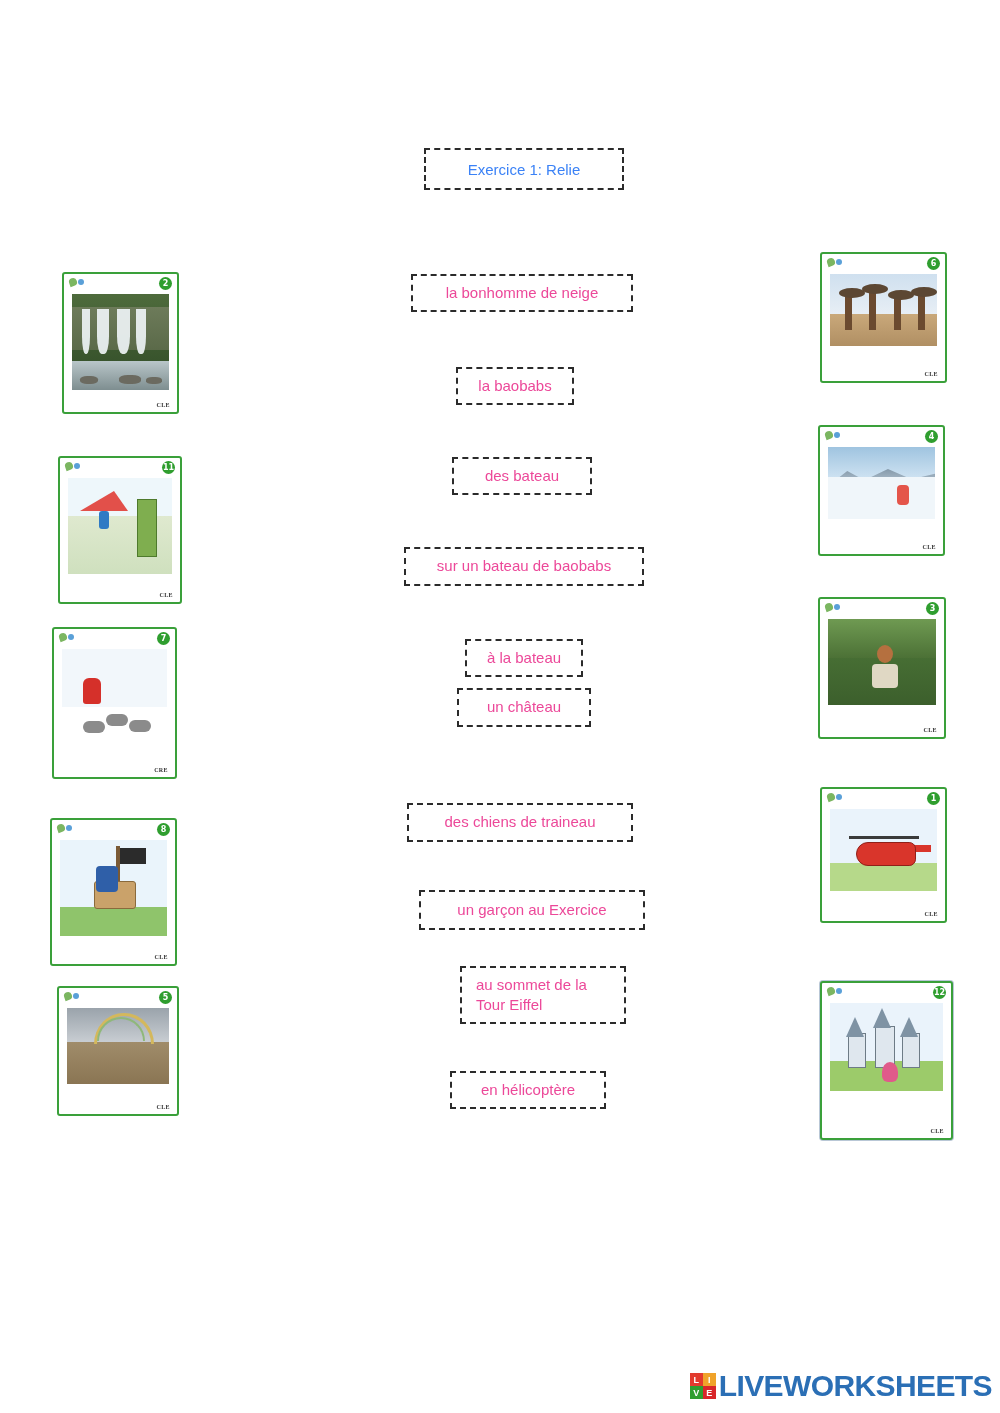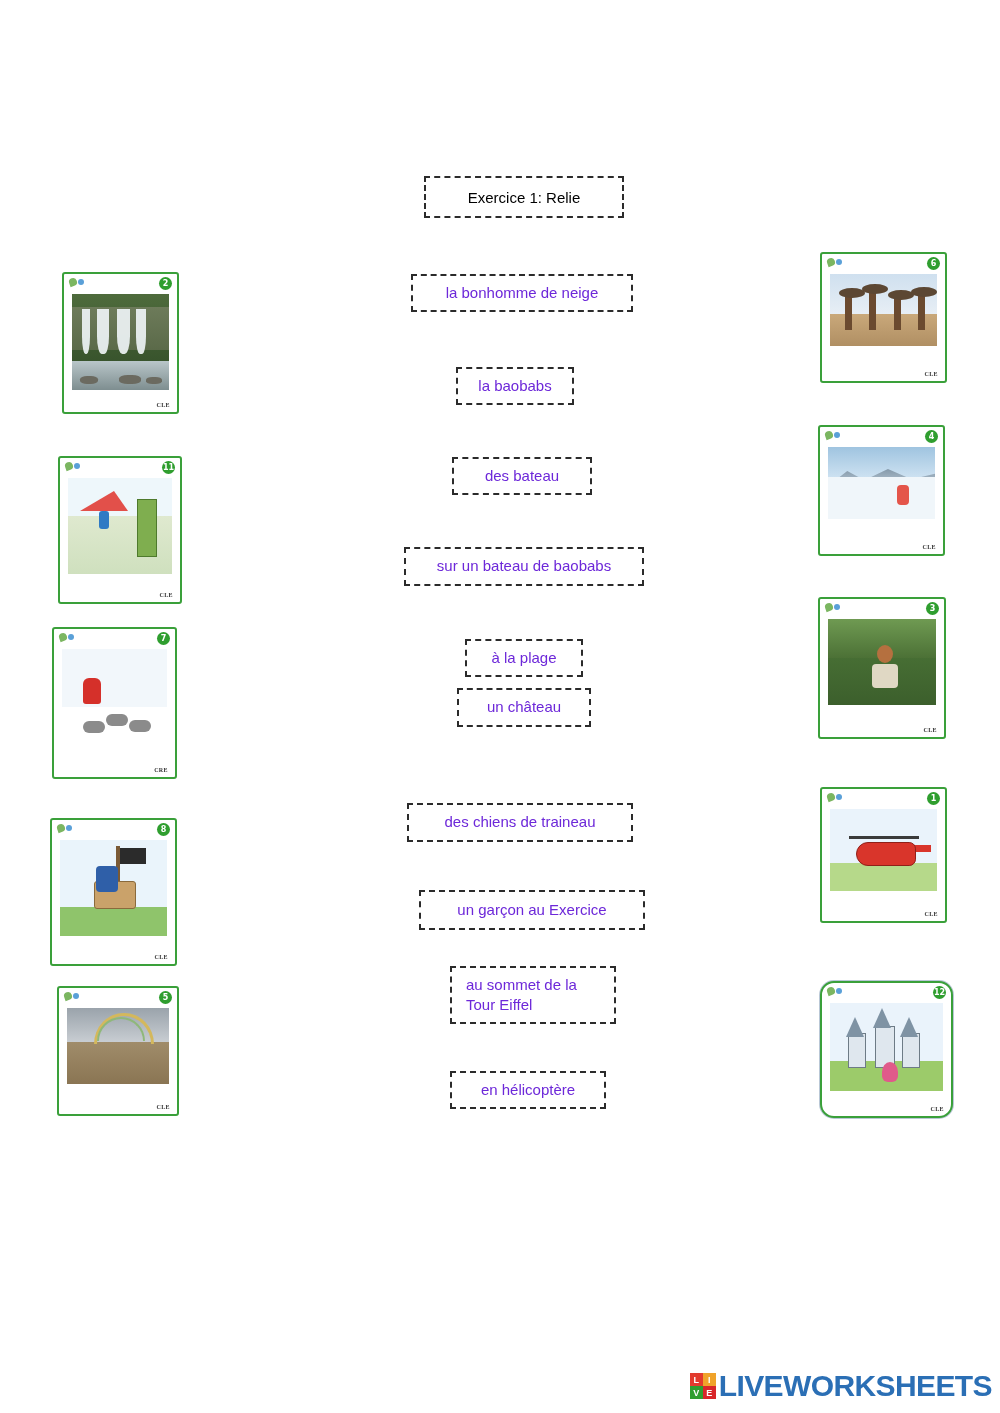--- a/index.html
+++ b/index.html
@@ -13,44 +13,44 @@
     position: relative;
     font-family: "Liberation Sans", sans-serif;
     color: #1a1a1a;
     overflow: hidden;
   }
 
   
   .title-box {
     position: absolute;
     left: 424px;
-    top: 176px;
+    top: 148px;
     width: 196px;
     height: 38px;
     border: 2px dashed #2b2b2b;
     display: flex;
     align-items: center;
     justify-content: center;
     font-size: 15px;
-    color: #000000;
+    color: #3b82f6;
     background: #fff;
   }
 
   
   .word-box {
     position: absolute;
     border: 2px dashed #2b2b2b;
     background: #fff;
     display: flex;
     align-items: center;
     justify-content: center;
     text-align: center;
     font-size: 15px;
     line-height: 1.35;
-    color: #6d28d9;
+    color: #ec4899;
     box-sizing: border-box;
     padding: 2px 6px;
   }
 
   
   .card {
     position: absolute;
     box-sizing: border-box;
     background: #ffffff;
     border: 2px solid #3aa03a;
@@ -430,21 +430,21 @@
       <div class="hl-sky"></div>
       <div class="hl-ground"></div>
       <div class="hl-rotor"></div>
       <div class="hl-tail"></div>
       <div class="hl-body"></div>
     </div>
   </div>
   <div class="card-caption">CLE</div>
 </div>
 
-<div class="card bordered-outer" style="left:820px; top:981px; width:133px; height:137px;border-radius:14px;">
+<div class="card bordered-outer" style="left:820px; top:981px; width:133px; height:159px;">
   <div class="card-top">
     <div class="card-logo">
         <span class="leaf"></span>
         <span class="dot"></span>
       </div>
     <div class="card-num">12</div>
   </div>
   <div class="card-img" style="height:88px;">
     <div class="ill">
       <div class="ct-sky"></div>
@@ -471,36 +471,36 @@
 
 <div class="word-box" style="left:452px; top:457px; width:140px; height:38px;">
   <span>des bateau</span>
 </div>
 
 <div class="word-box" style="left:404px; top:547px; width:240px; height:39px;">
   <span>sur un bateau de baobabs</span>
 </div>
 
 <div class="word-box" style="left:465px; top:639px; width:118px; height:38px;">
-  <span>à la plage</span>
+  <span>à la bateau</span>
 </div>
 
 <div class="word-box" style="left:457px; top:688px; width:134px; height:39px;">
   <span>un château</span>
 </div>
 
 <div class="word-box" style="left:407px; top:803px; width:226px; height:39px;">
   <span>des chiens de traineau</span>
 </div>
 
 <div class="word-box" style="left:419px; top:890px; width:226px; height:40px;">
   <span>un garçon au Exercice</span>
 </div>
 
-<div class="word-box" style="left:450px; top:966px; width:166px; height:58px; justify-content:flex-start; text-align:left; padding-left:14px;">
+<div class="word-box" style="left:460px; top:966px; width:166px; height:58px; justify-content:flex-start; text-align:left; padding-left:14px;">
   <span>au sommet de la Tour Eiffel</span>
 </div>
 
 <div class="word-box" style="left:450px; top:1071px; width:156px; height:38px;">
   <span>en hélicoptère</span>
 </div>
 
 <div class="footer">
   <div class="tiles">
     <div class="tile-row">

